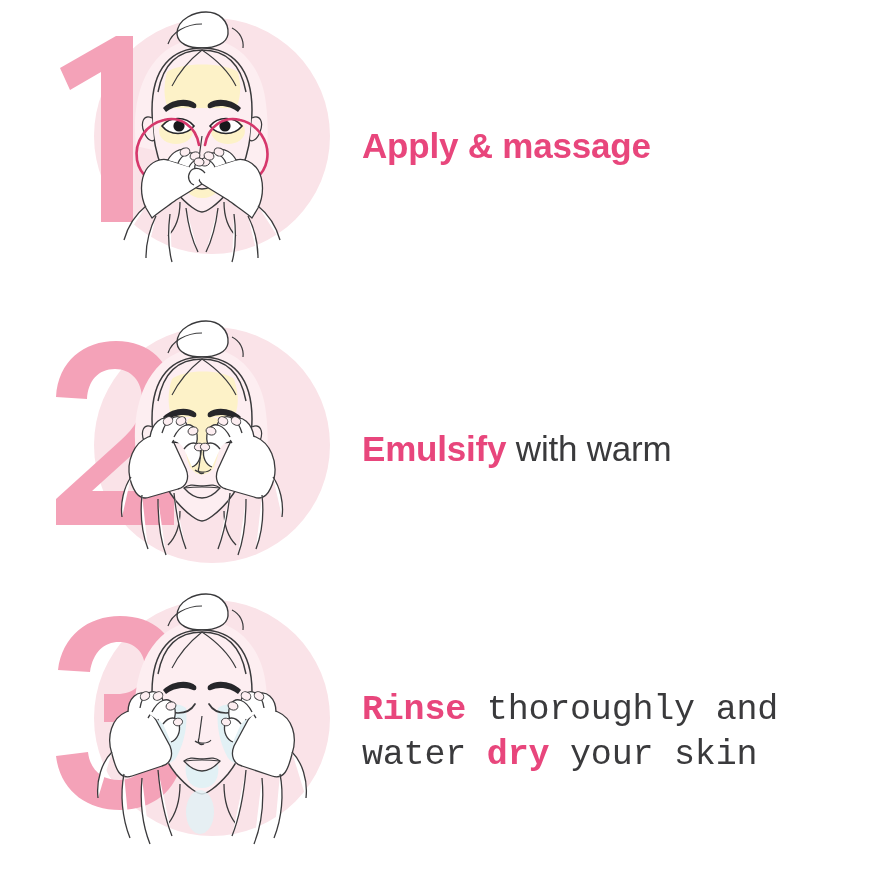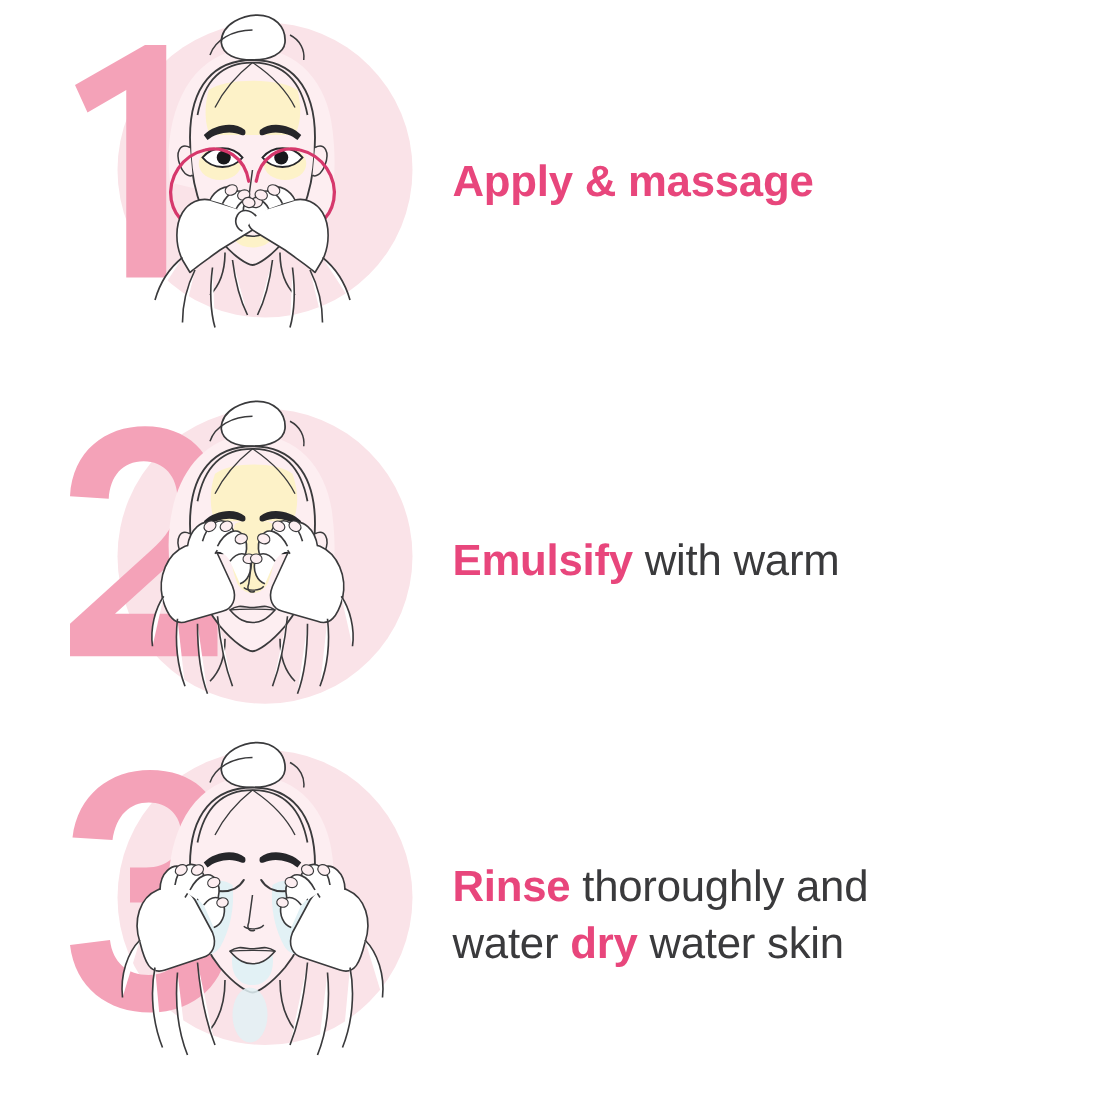--- a/index.html
+++ b/index.html
@@ -23,21 +23,21 @@
     position: absolute;
     left: 0;
     width: 772px;
     height: 293px;
     display: flex;
     flex-direction: row;
     align-items: center;
   }
   #row-1 { top: 0px; }
   #row-2 { top: 303px; }
-  #row-3 { top: 586px; }
+  #row-3 { top: 586px; font-family: Liberation Mono, monospace; }
 
   .illustration {
     position: relative;
     width: 360px;
     height: 293px;
     flex: 0 0 360px;
   }
   .illustration svg {
     display: block;
     width: 360px;
@@ -361,17 +361,17 @@
           <ellipse cx="259" cy="110" rx="5" ry="4" transform="rotate(32 259 110)"></ellipse>
           <ellipse cx="246" cy="110" rx="5" ry="4" transform="rotate(26 246 110)"></ellipse>
           <ellipse cx="233" cy="120" rx="5" ry="4" transform="rotate(18 233 120)"></ellipse>
           <ellipse cx="226" cy="136" rx="4.6" ry="3.8" transform="rotate(10 226 136)"></ellipse>
         </g>
       </svg>
     </div>
 
     <div class="caption">
       <span class="ln"><span class="hl">Rinse</span><span> thoroughly and</span></span>
-      <span class="ln"><span>water </span><span class="hl">dry</span><span> water skin</span></span>
+      <span class="ln"><span>water </span><span class="hl">dry</span><span> your skin</span></span>
     </div>
   </div>
 
 </div>
 
 </body></html>

